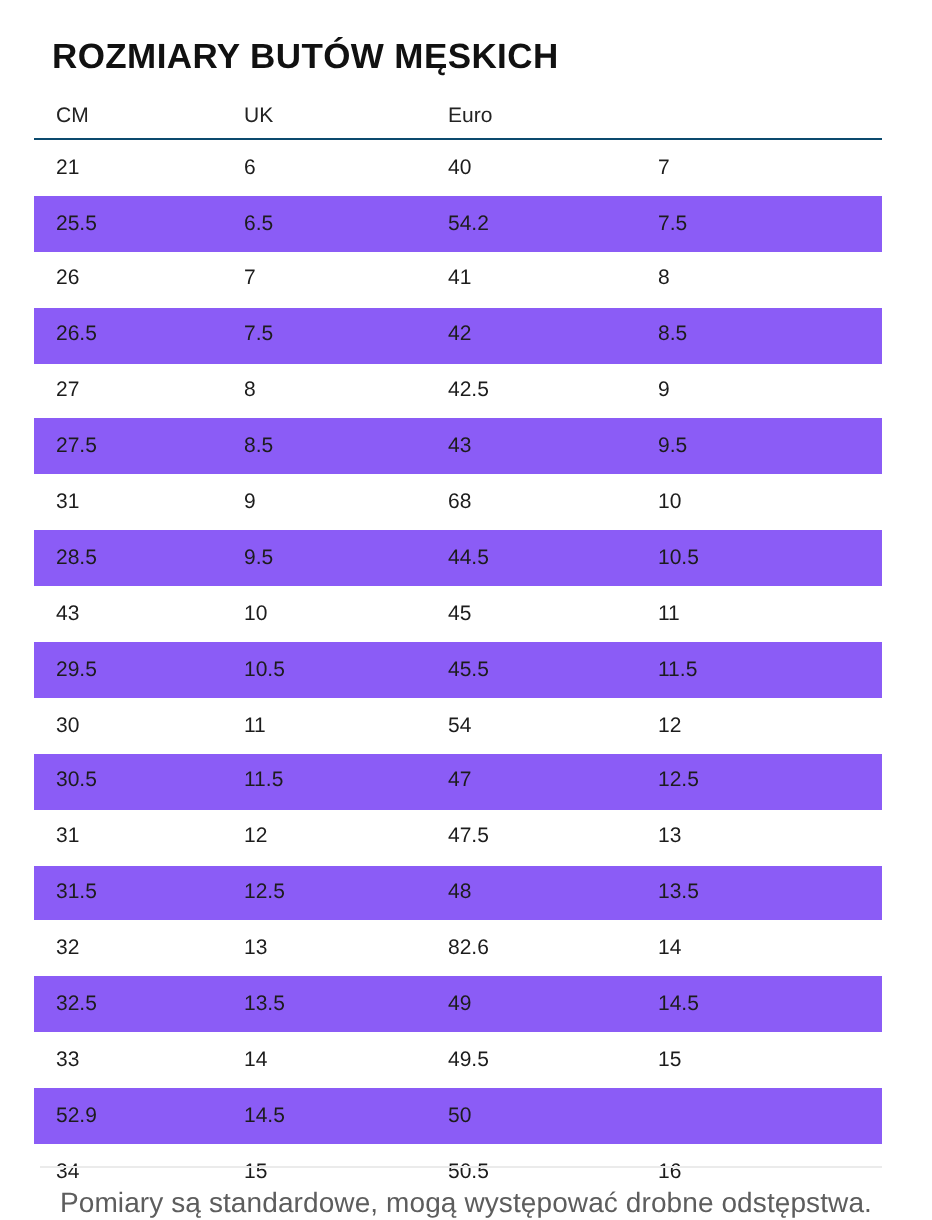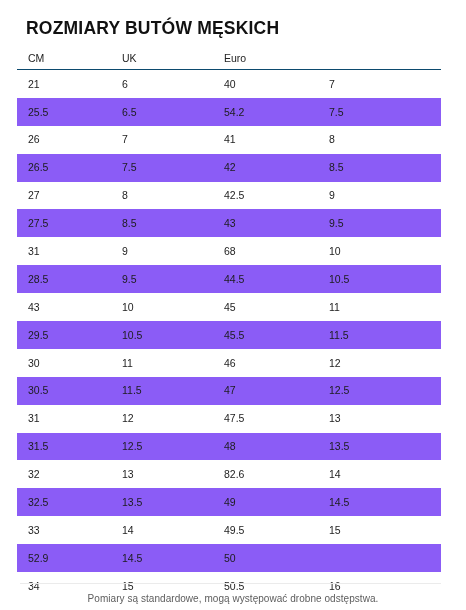--- a/index.html
+++ b/index.html
@@ -88,21 +88,21 @@
     height: 1px;
     background: #ebebeb;
   }
 
   .footnote {
     position: absolute;
     left: 0;
     top: 592px;
     width: 466px;
     text-align: center;
-    font-size: 10px;
+    font-size: 14px;
     color: #5d5d5d;
     letter-spacing: 0.05px;
     line-height: 1.3;
   }
 </style>
 </head>
 <body>
 
 <div class="page">
 
@@ -171,21 +171,21 @@
         </div>
         <div class="row striped">
           <div class="cell c0">29.5</div>
           <div class="cell c1">10.5</div>
           <div class="cell c2">45.5</div>
           <div class="cell c3">11.5</div>
         </div>
         <div class="row">
           <div class="cell c0">30</div>
           <div class="cell c1">11</div>
-          <div class="cell c2">46</div>
+          <div class="cell c2">54</div>
           <div class="cell c3">12</div>
         </div>
         <div class="row striped">
           <div class="cell c0">30.5</div>
           <div class="cell c1">11.5</div>
           <div class="cell c2">47</div>
           <div class="cell c3">12.5</div>
         </div>
         <div class="row">
           <div class="cell c0">31</div>

